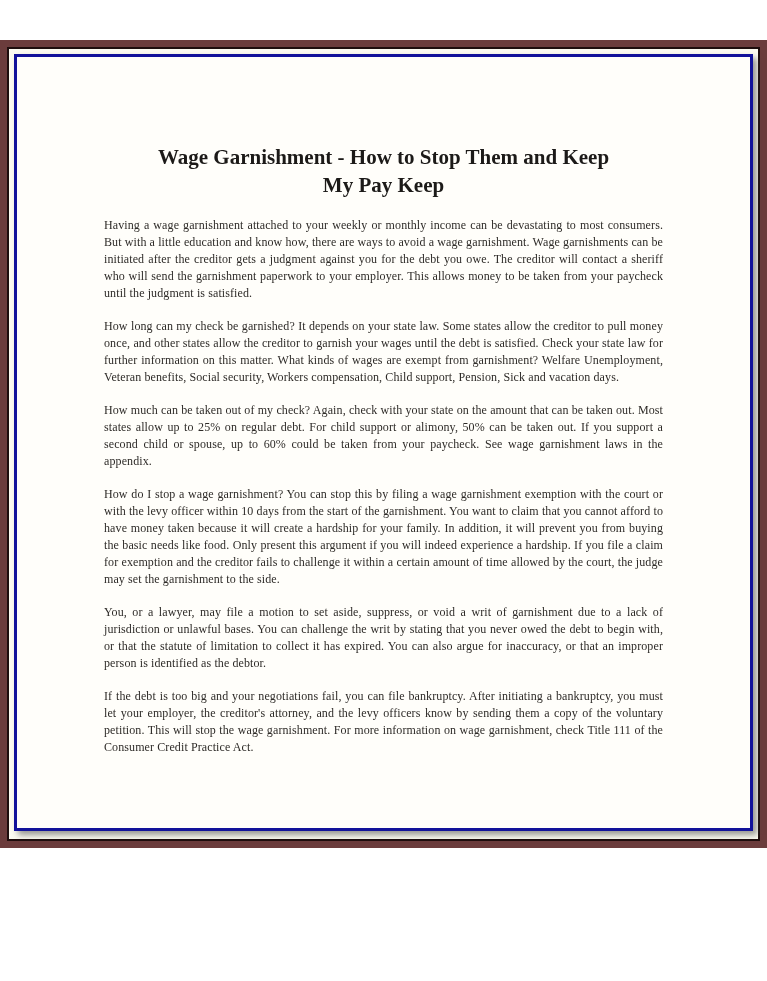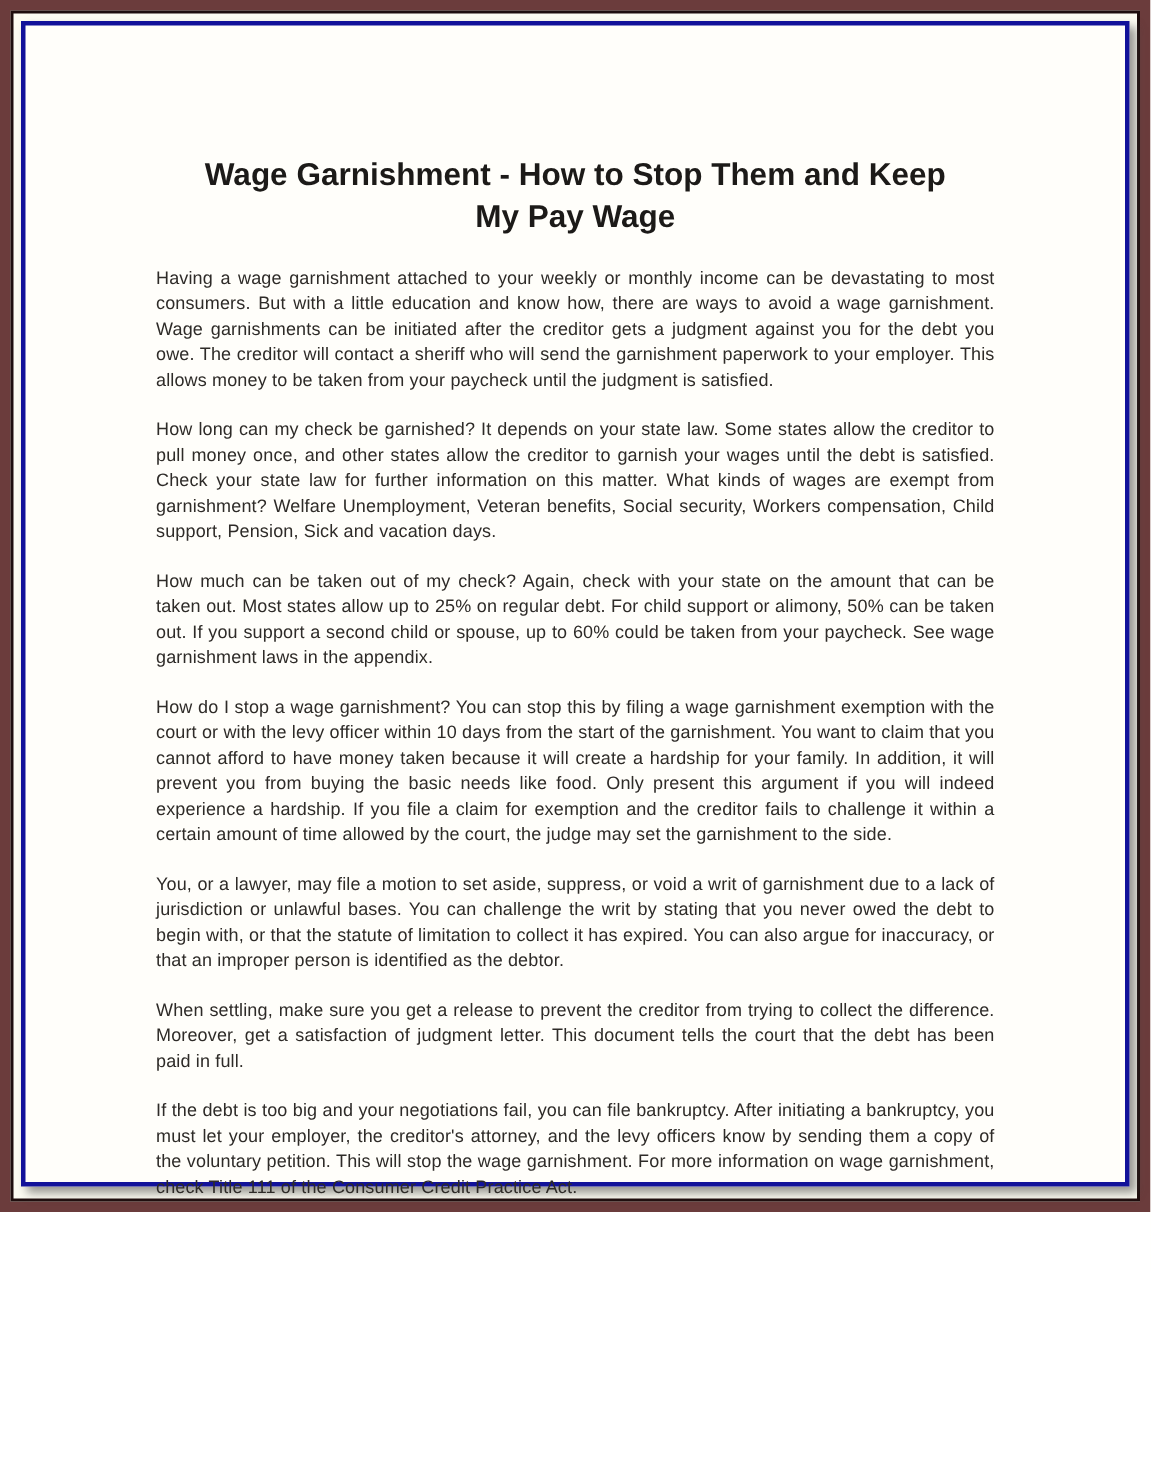--- a/index.html
+++ b/index.html
@@ -5,21 +5,22 @@
   html, body {
     margin: 0;
     padding: 0;
     background: #ffffff;
   }
   .canvas {
     position: relative;
     width: 767px;
     height: 808px;
     overflow: hidden;
-    font-family: Liberation Sans, sans-serif;
+    font-family: Liberation Serif, serif;
+    margin-top: 40px;
   }
   
   .outer-frame {
     position: absolute;
     inset: 0;
     box-sizing: border-box;
     border: 7px solid #6b3c3c;
     background: #fdfcf2;
   }
   .outer-frame::after {
@@ -64,26 +65,25 @@
 </style>
 </head>
 <body>
 
 <div class="canvas">
   <div class="outer-frame"></div>
   <div class="paper">
     <div class="doc-content">
       <h1 class="doc-title">
         <div>Wage Garnishment - How to Stop Them and Keep</div>
-        <div>My Pay Wage</div>
+        <div>My Pay Keep</div>
       </h1>
       <div class="doc-body">
         <p>Having a wage garnishment attached to your weekly or monthly income can be devastating to most consumers. But with a little education and know how, there are ways to avoid a wage garnishment. Wage garnishments can be initiated after the creditor gets a judgment against you for the debt you owe. The creditor will contact a sheriff who will send the garnishment paperwork to your employer. This allows money to be taken from your paycheck until the judgment is satisfied.</p>
         <p>How long can my check be garnished? It depends on your state law. Some states allow the creditor to pull money once, and other states allow the creditor to garnish your wages until the debt is satisfied. Check your state law for further information on this matter. What kinds of wages are exempt from garnishment? Welfare Unemployment, Veteran benefits, Social security, Workers compensation, Child support, Pension, Sick and vacation days.</p>
         <p>How much can be taken out of my check? Again, check with your state on the amount that can be taken out. Most states allow up to 25% on regular debt. For child support or alimony, 50% can be taken out. If you support a second child or spouse, up to 60% could be taken from your paycheck. See wage garnishment laws in the appendix.</p>
         <p>How do I stop a wage garnishment? You can stop this by filing a wage garnishment exemption with the court or with the levy officer within 10 days from the start of the garnishment. You want to claim that you cannot afford to have money taken because it will create a hardship for your family. In addition, it will prevent you from buying the basic needs like food. Only present this argument if you will indeed experience a hardship. If you file a claim for exemption and the creditor fails to challenge it within a certain amount of time allowed by the court, the judge may set the garnishment to the side.</p>
         <p>You, or a lawyer, may file a motion to set aside, suppress, or void a writ of garnishment due to a lack of jurisdiction or unlawful bases. You can challenge the writ by stating that you never owed the debt to begin with, or that the statute of limitation to collect it has expired. You can also argue for inaccuracy, or that an improper person is identified as the debtor.</p>
-        <p>When settling, make sure you get a release to prevent the creditor from trying to collect the difference. Moreover, get a satisfaction of judgment letter. This document tells the court that the debt has been paid in full.</p>
         <p>If the debt is too big and your negotiations fail, you can file bankruptcy. After initiating a bankruptcy, you must let your employer, the creditor's attorney, and the levy officers know by sending them a copy of the voluntary petition. This will stop the wage garnishment. For more information on wage garnishment, check Title 111 of the Consumer Credit Practice Act.</p>
       </div>
     </div>
   </div>
 </div>
 
 </body></html>

